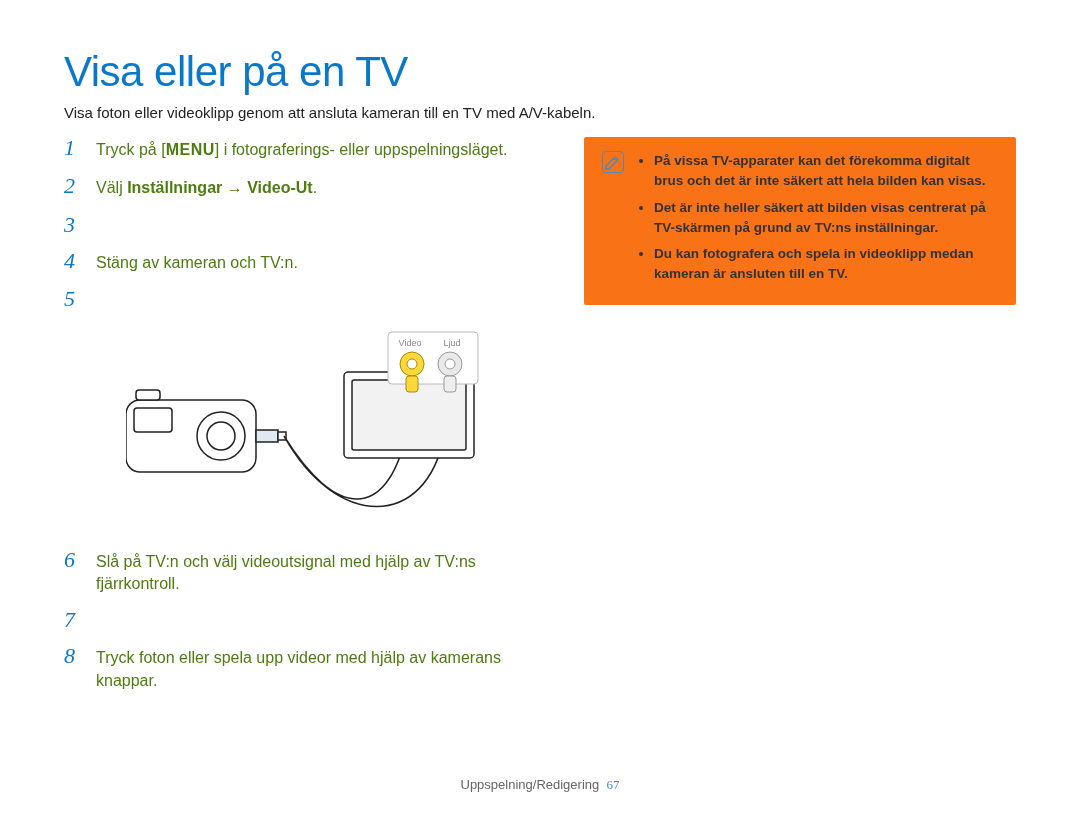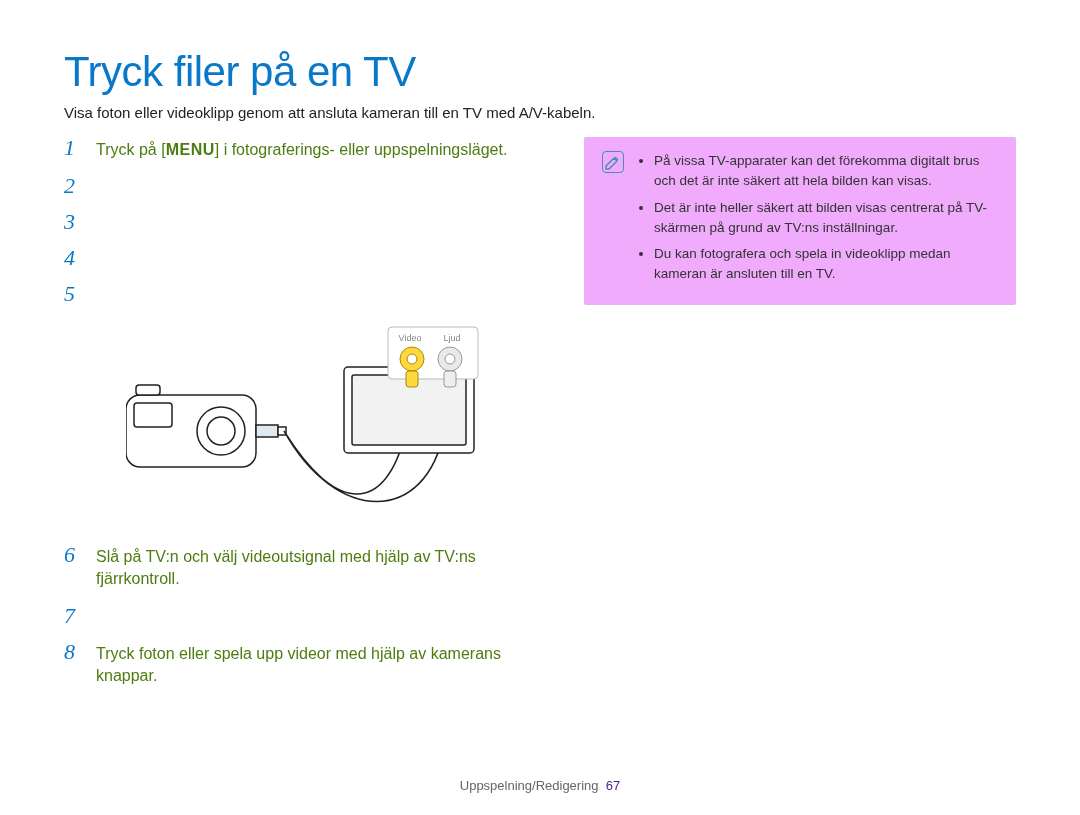--- a/index.html
+++ b/index.html
@@ -90,28 +90,29 @@
     height: 0;
     border-left: 7px solid #222;
     border-top: 4.5px solid transparent;
     border-bottom: 4.5px solid transparent;
     margin-left: 1px;
   }
   .diagram {
     margin: 6px 0 12px 30px;
   }
   .note-box {
-    background: #f0abfc;
+    background: #f97316;
     border-radius: 2px;
     padding: 14px 18px 14px 18px;
     display: flex;
     gap: 14px;
     font-size: 13.5px;
     color: #333;
     line-height: 1.5;
+    font-weight: bold;
   }
   .note-icon {
     flex: 0 0 22px;
     width: 22px;
     height: 22px;
     border: 1.5px solid #4a8bbd;
     border-radius: 4px;
     box-sizing: border-box;
     position: relative;
   }
@@ -126,52 +127,57 @@
   .footer {
     position: absolute;
     left: 0;
     right: 0;
     bottom: 22px;
     text-align: center;
     font-size: 13px;
     color: #666;
   }
   .footer .pg {
-    color: #4c1d95;
+    color: #3b82f6;
+    font-family: Liberation Serif, serif;
   }
   .strong { font-weight: 700; }
 </style>
 </head>
 <body>
 
 <div class="page">
-  <h1 class="title">Tryck filer på en TV</h1>
+  <h1 class="title">Visa eller på en TV</h1>
   <p class="subtitle">Visa foton eller videoklipp genom att ansluta kameran till en TV med A/V-kabeln.</p>
 
   <div class="columns">
     <div class="left-col">
       <ol class="steps">
 
         <li class="step">
           <span class="step-num">1</span>
           <span class="step-body">
             <span>Tryck på [</span><span class="menu-key">MENU</span><span>] i fotograferings- eller uppspelningsläget.</span>
           </span>
         </li>
 
         <li class="step">
           <span class="step-num">2</span>
+          <span class="step-body">
+            <span>Välj </span><span class="strong">Inställningar → Video-Ut</span><span>.</span>
+          </span>
         </li>
 
         <li class="step">
           <span class="step-num">3</span>
         </li>
 
         <li class="step">
           <span class="step-num">4</span>
+          <span class="step-body">Stäng av kameran och TV:n.</span>
         </li>
 
         <li class="step">
           <span class="step-num">5</span>
         </li>
 
         <li class="step" style="margin-bottom:10px;">
           <span class="step-num"></span>
           <span class="step-body">
             <div class="diagram">

